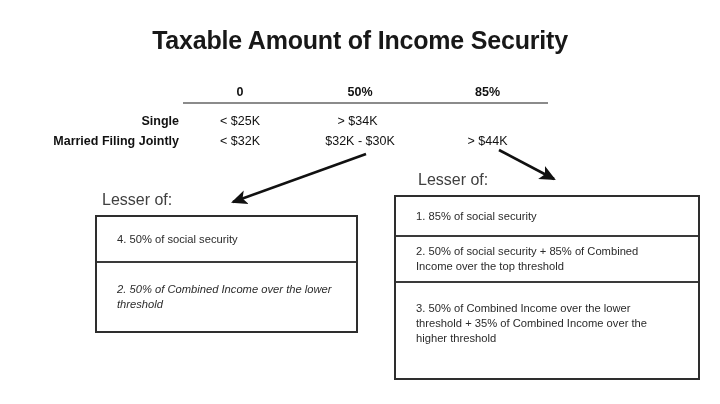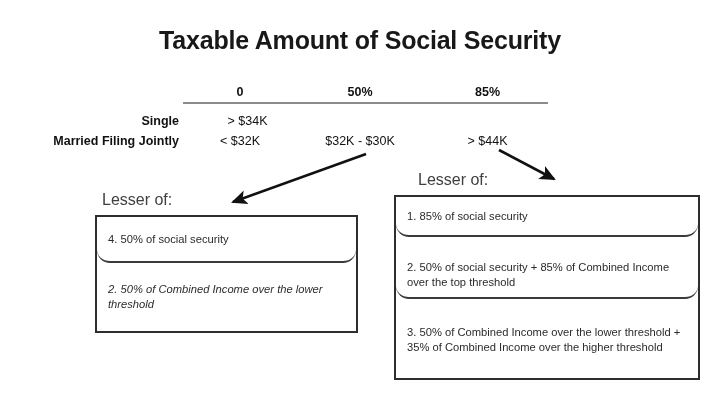--- a/index.html
+++ b/index.html
@@ -110,59 +110,59 @@
     height: 118px;
   }
   .box-right {
     left: 394px;
     top: 195px;
     width: 306px;
     height: 185px;
   }
   .box-item {
     box-sizing: border-box;
-    padding: 0 11px;
+    padding: 0 20px;
     display: flex;
     align-items: center;
     font-size: 11.2px;
     line-height: 15px;
     color: #2b2b2b;
     border-bottom: 2px solid #3a3a3a;
-    border-radius: 13px;
   }
   .box-item:last-child { border-bottom: none; }
 
   
   .box-left  .box-item:nth-child(1) { height: 46px; }
   .box-left  .box-item:nth-child(2) { height: 68px; font-style: italic; }
   
   .box-right .box-item:nth-child(1) { height: 40px; }
-  .box-right .box-item:nth-child(2) { height: 46px; margin-top: 16px; }
+  .box-right .box-item:nth-child(2) { height: 46px; }
   .box-right .box-item:nth-child(3) { height: 81px; }
 </style>
 </head>
 <body>
 
 <div id="canvas">
 
-  <div class="title">Taxable Amount of Social Security</div>
+  <div class="title">Taxable Amount of Income Security</div>
 
   <div class="table">
 
     <div class="trow header">
       <div class="rowlabel"></div>
       <div class="cell c1">0</div>
       <div class="cell c2">50%</div>
       <div class="cell c3">85%</div>
     </div>
 
     <div style="height:10px"></div>
 
     <div class="trow">
       <div class="rowlabel">Single</div>
+      <div class="cell c1">&lt; $25K</div>
       <div class="cell c3">&gt; $34K</div>
     </div>
 
     <div class="trow">
       <div class="rowlabel">Married Filing Jointly</div>
       <div class="cell c1">&lt; $32K</div>
       <div class="cell c2">$32K - $30K</div>
       <div class="cell c3">&gt; $44K</div>
     </div>
   </div>

